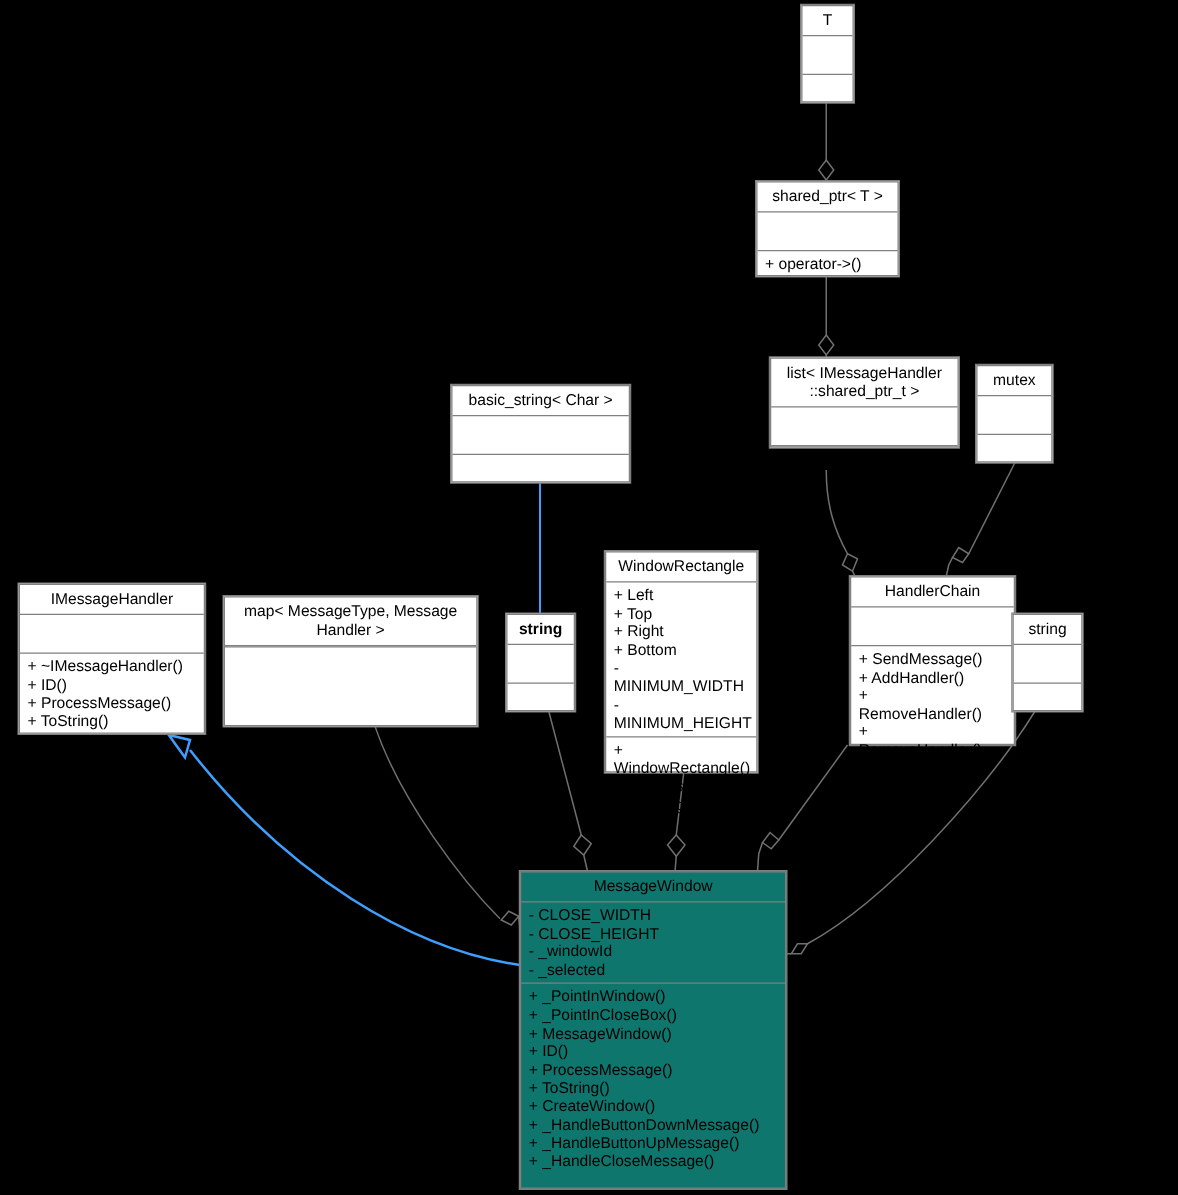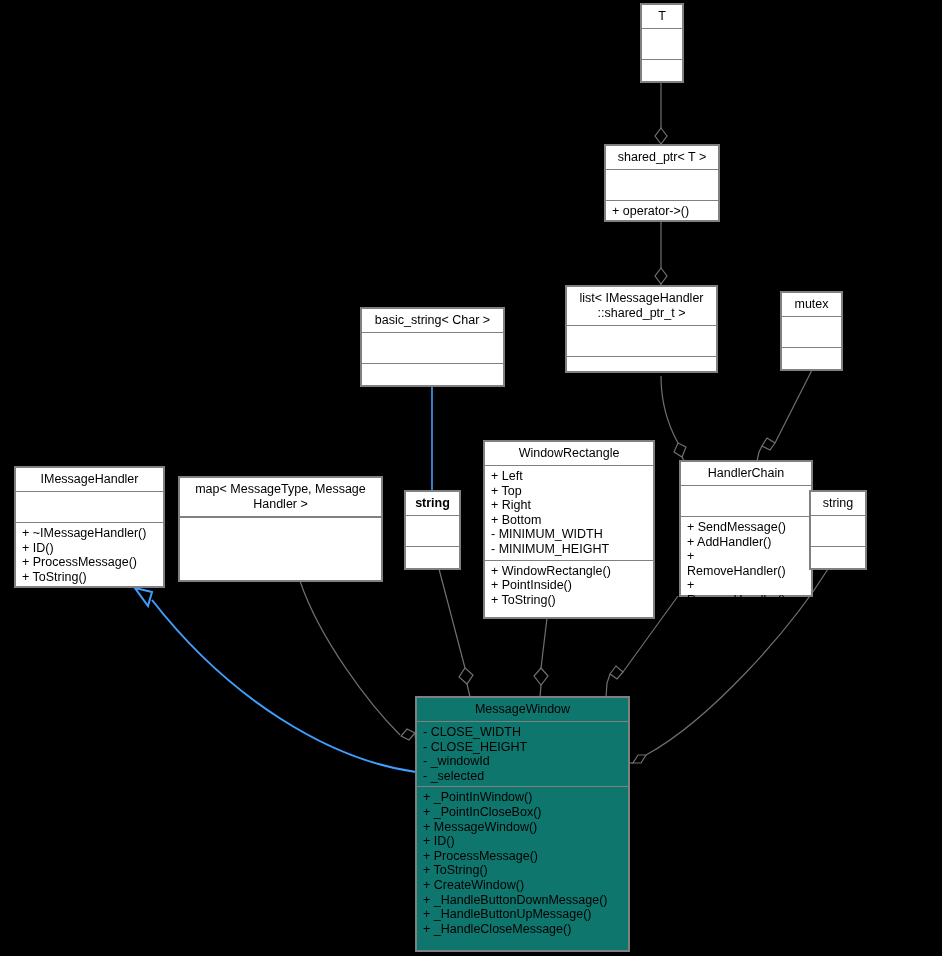--- a/index.html
+++ b/index.html
@@ -148,21 +148,21 @@
   </div>
 
   <div class="node" style="left:361px; top:308px; width:143px; height:78px;">
     <div class="title">basic_string&lt; Char &gt;</div>
     <div class="sep"></div>
     <div class="compartment empty"></div>
     <div class="sep"></div>
     <div class="compartment empty"></div>
   </div>
 
-  <div class="node" style="left:566px; top:286px; width:151px; height:86px;">
+  <div class="node" style="left:616px; top:286px; width:151px; height:72px;">
     <div class="title">list&lt; IMessageHandler
 ::shared_ptr_t &gt;</div>
     <div class="sep"></div>
     <div class="compartment empty"></div>
     <div class="sep"></div>
     <div class="compartment empty"></div>
   </div>
 
   <div class="node" style="left:781px; top:292px; width:61px; height:78px;">
     <div class="title">mutex</div>
@@ -192,21 +192,21 @@
   </div>
 
   <div class="node" style="left:405px; top:491px; width:55px; height:78px;font-weight:bold;">
     <div class="title">string</div>
     <div class="sep"></div>
     <div class="compartment empty"></div>
     <div class="sep"></div>
     <div class="compartment empty"></div>
   </div>
 
-  <div class="node" style="left:484px; top:441px; width:170px; height:177px;">
+  <div class="node" style="left:484px; top:441px; width:122px; height:177px;">
     <div class="title">WindowRectangle</div>
     <div class="sep"></div>
     <div class="compartment">+ Left
 + Top
 + Right
 + Bottom
 - MINIMUM_WIDTH
 - MINIMUM_HEIGHT</div>
     <div class="sep"></div>
     <div class="compartment">+ WindowRectangle()

